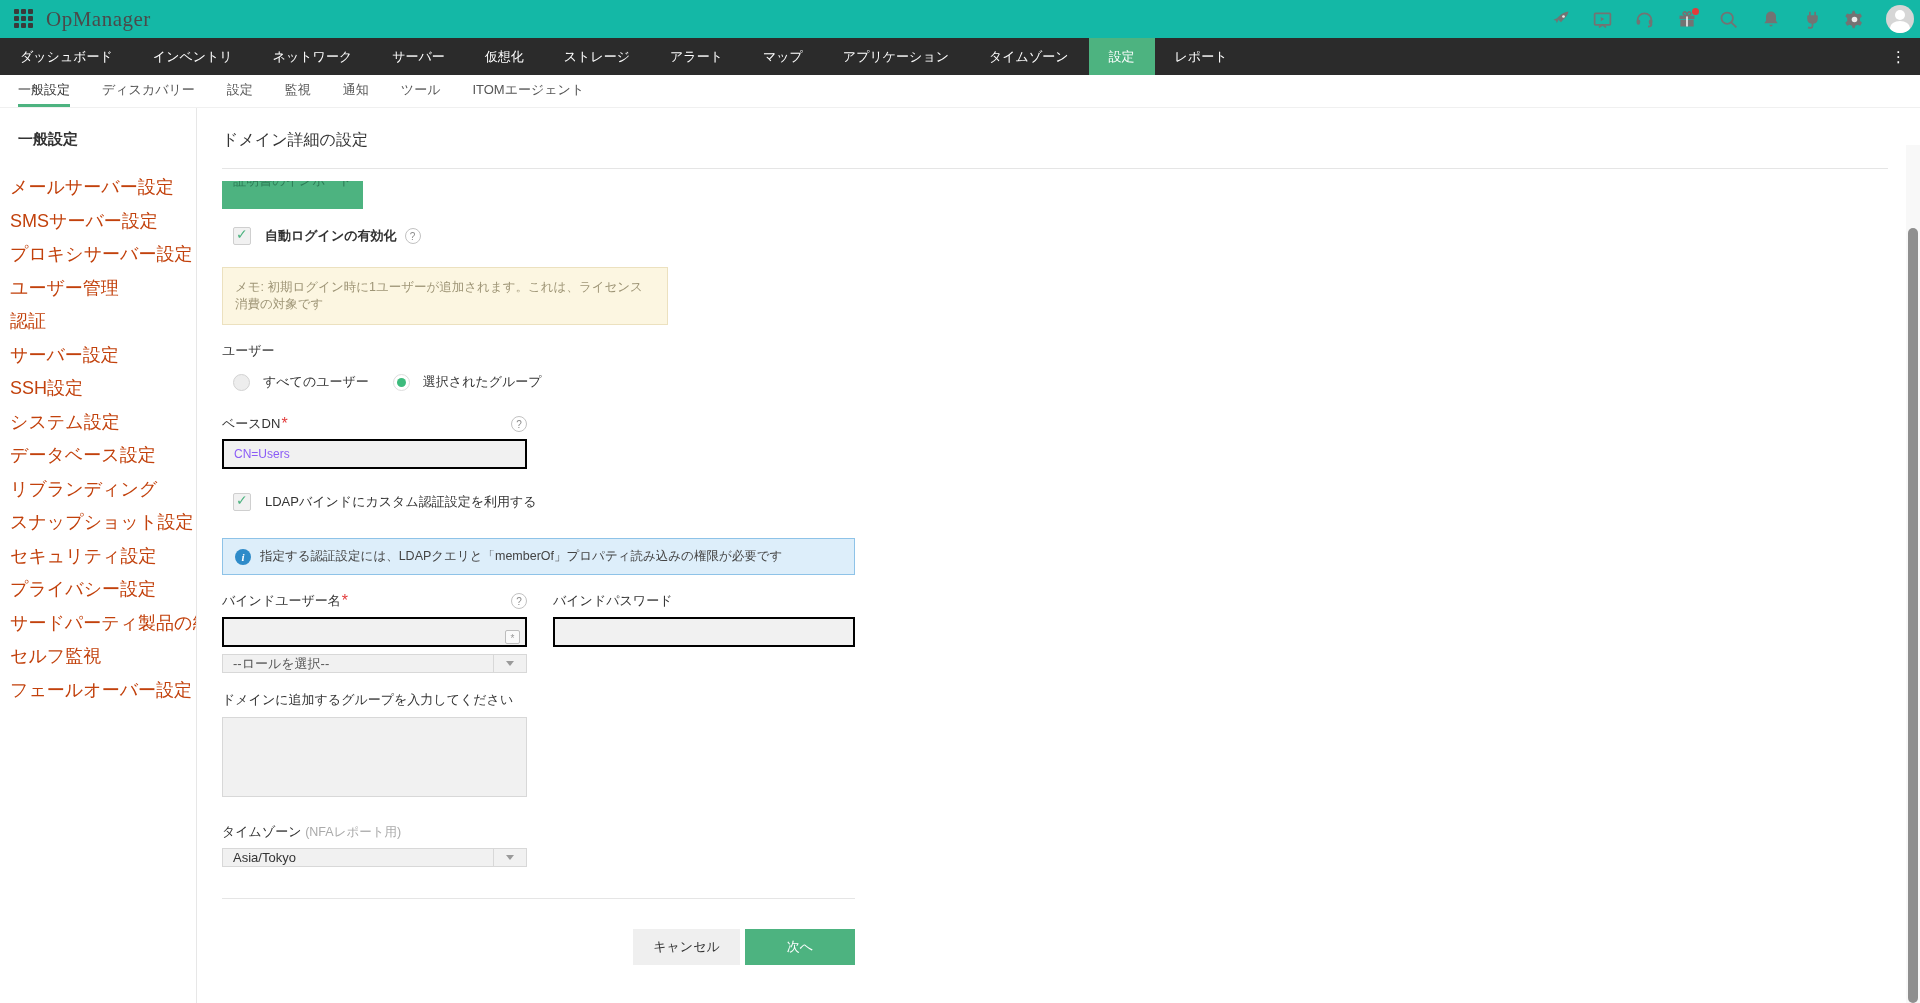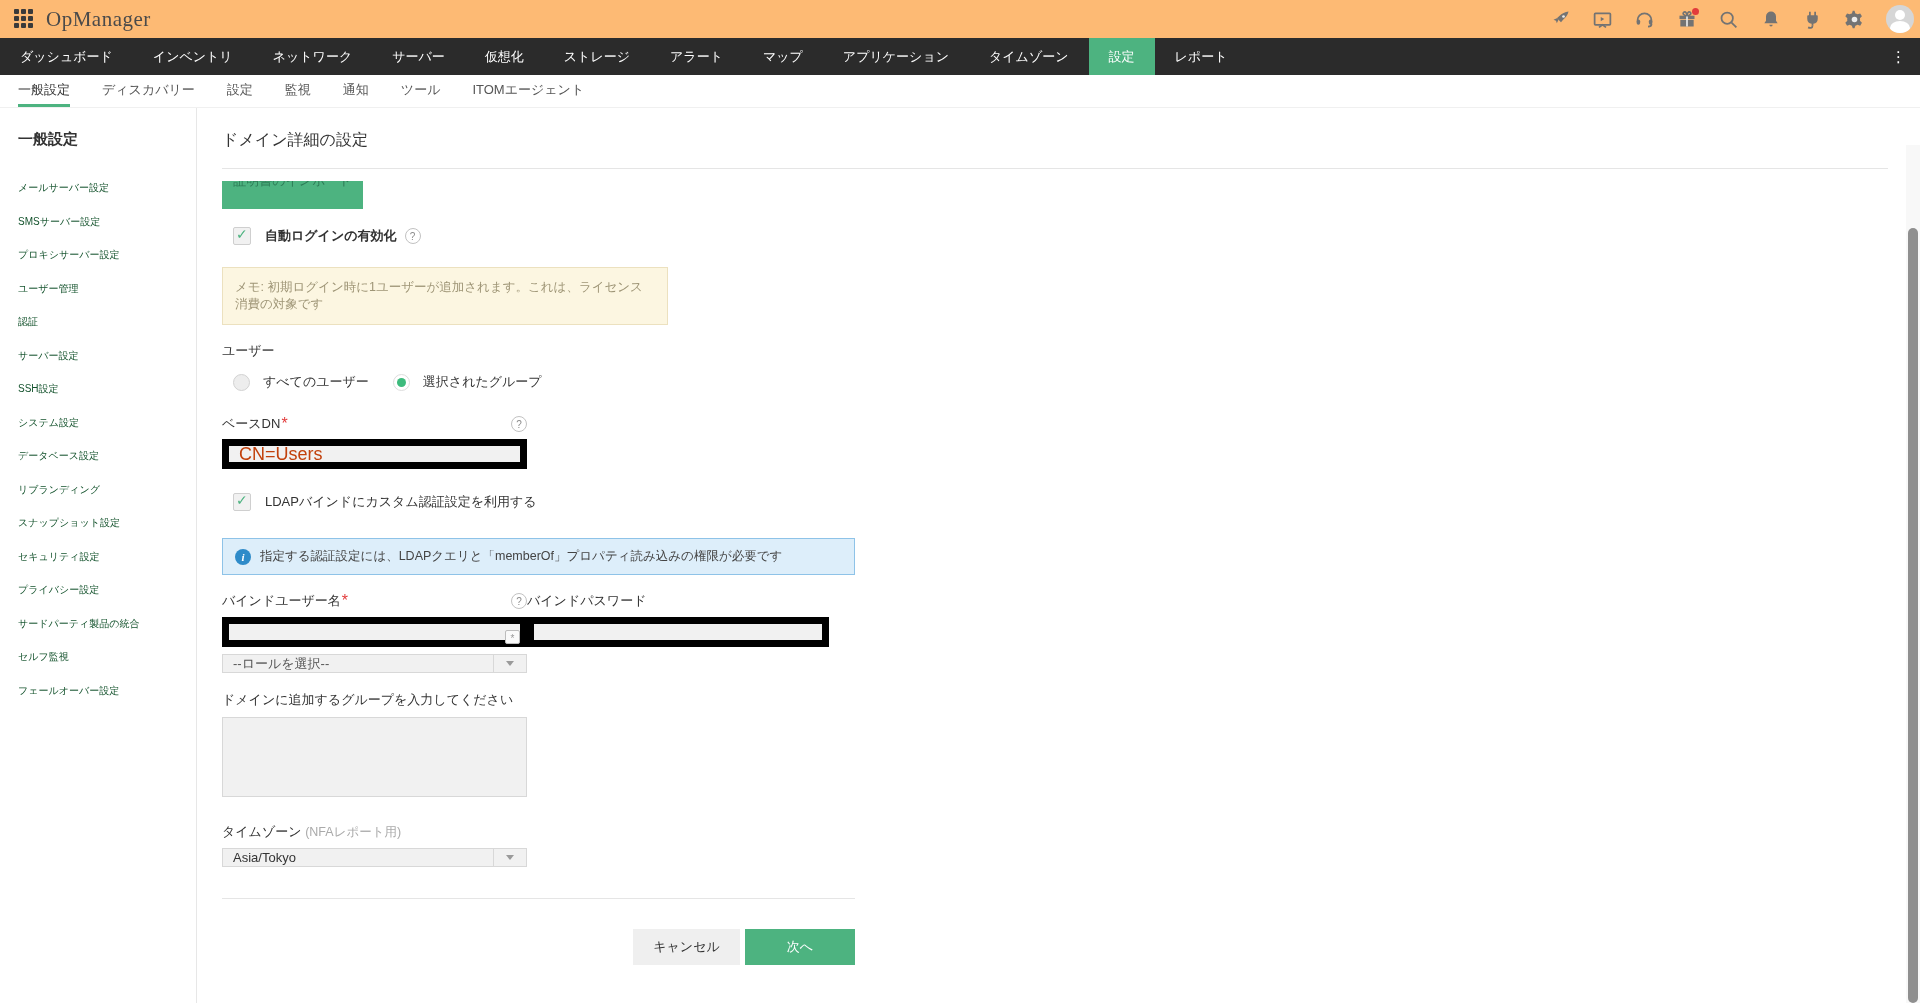--- a/index.html
+++ b/index.html
@@ -1,21 +1,21 @@
 <!DOCTYPE html>
 <html><head>
 <meta charset="utf-8">
 <style>
   * { margin:0; padding:0; box-sizing:border-box; }
   html,body { width:1920px; height:1003px; overflow:hidden; background:#fff;
     font-family:"Liberation Sans","DejaVu Sans",sans-serif; }
 
   
   .topbar { position:absolute; left:0; top:0; width:1920px; height:38px;
-    background:#fdba74; display:flex; align-items:center; }
+    background:#14b8a6; display:flex; align-items:center; }
   .grid-icon { width:20px; height:20px; margin-left:14px; display:grid;
     grid-template-columns:repeat(3,5px); grid-template-rows:repeat(3,5px); gap:2px; }
   .grid-icon span { background:#3a3a3a; border-radius:1px; }
   .logo { font-family:"Liberation Serif","DejaVu Serif",serif; font-size:21px;
     color:#4a4a4a; margin-left:12px; letter-spacing:.5px; }
   .topbar-icons { margin-left:auto; display:flex; align-items:center; gap:21px;
     margin-right:6px; }
   .tb-ic { width:21px; height:21px; position:relative; display:flex;
     align-items:center; justify-content:center; cursor:pointer; }
   .tb-ic svg { stroke:#737373; fill:none; stroke-width:2; }
@@ -44,22 +44,22 @@
     border-bottom:1px solid #f0f0f0; }
   .subnav-item { font-size:13px; color:#555; line-height:30px; cursor:pointer;
     border-bottom:3px solid transparent; white-space:nowrap; }
   .subnav-item.active { color:#333; border-bottom-color:#4db380; }
 
   
   .sidebar { position:absolute; left:0; top:108px; width:197px; height:895px;
     background:#fff; border-right:1px solid #e7e7e7; }
   .sidebar h2 { font-size:15px; font-weight:bold; color:#333; margin:22px 0 0 18px; }
   .sidebar ul { list-style:none; margin-top:22px; }
-  .sidebar li { height:33.5px; line-height:33.5px; padding-left:18px; font-size:10px;
-    color:#14532d; cursor:pointer; white-space:nowrap; overflow:hidden; }
+  .sidebar li { height:33.5px; line-height:33.5px; padding-left:10px; font-size:18px;
+    color:#c2410c; cursor:pointer; white-space:nowrap; overflow:hidden; }
 
   
   .content { position:absolute; left:222px; top:108px; width:1666px; }
   .page-title { font-size:16px; color:#333; margin-top:22px; }
   .divider { height:1px; background:#e5e5e5; margin-top:17px; }
   .form { width:633px; }
 
   .import-btn { margin-top:12px; width:141px; height:28px; background:#4db380;
     border:none; color:#fff; font-size:13px; overflow:hidden; position:relative;
     cursor:pointer; }
@@ -88,37 +88,37 @@
   .radio.selected { background:#fff; border-color:#ddd; position:relative; }
   .radio.selected::after { content:""; position:absolute; left:3px; top:3px;
     width:9px; height:9px; border-radius:50%; background:#3dbb7d; }
   .radio-label { font-size:13px; color:#333; margin-left:13px; margin-right:24px; }
 
   .label-row { margin-top:24px; width:305px; display:flex; align-items:center; }
   .field-label { font-size:13px; color:#333; }
   .req { color:#e23b3b; margin-left:1px; }
   .label-row .help { margin-left:auto; }
   .text-input { margin-top:6px; width:305px; height:30px; background:#f1f1f1;
-    border:7px solid #000000; font-size:18px; color:#c2410c; padding:0 10px;
+    border:2px solid #000000; font-size:12px; color:#8b5cf6; padding:0 10px;
     font-family:inherit; }
   .input-wrap { position:relative; width:305px; }
   .input-wrap .text-input { width:100%; }
   .pw-icon { position:absolute; right:7px; top:13px; width:15px; height:14px;
     border:1px solid #bdbdbd; border-radius:2px; background:#fafafa; color:#9a9a9a;
     font-size:10px; line-height:15px; text-align:center; }
 
   .info-box { margin-top:27px; width:633px; background:#ddeefa;
     border:1px solid #8ec3e8; font-size:12.5px; color:#444; padding:9px 12px;
     display:flex; align-items:center; }
   .info-icon { width:16px; height:16px; border-radius:50%; background:#2e8bc9;
     color:#fff; font-size:11px; font-weight:bold; text-align:center;
     line-height:16px; margin-right:9px; flex:none;
     font-family:"Liberation Serif",serif; font-style:italic; }
 
-  .two-col { display:flex; }
+  .two-col { display:flex; gap:26px; }
   .col2 { width:302px; }
   .col2 .text-input { width:302px; }
 
   .select { margin-top:7px; width:305px; height:19px; background:#f1f1f1;
     border:1px solid #d8d8d8; display:flex; align-items:center; cursor:pointer; }
   .select .sel-value { font-size:13px; color:#555; padding-left:10px; flex:1; }
   .sel-caret { width:33px; height:100%; border-left:1px solid #d8d8d8;
     display:flex; align-items:center; justify-content:center; }
   .sel-caret::after { content:""; width:0; height:0; border-left:4px solid transparent;
     border-right:4px solid transparent; border-top:5px solid #9a9a9a; }

